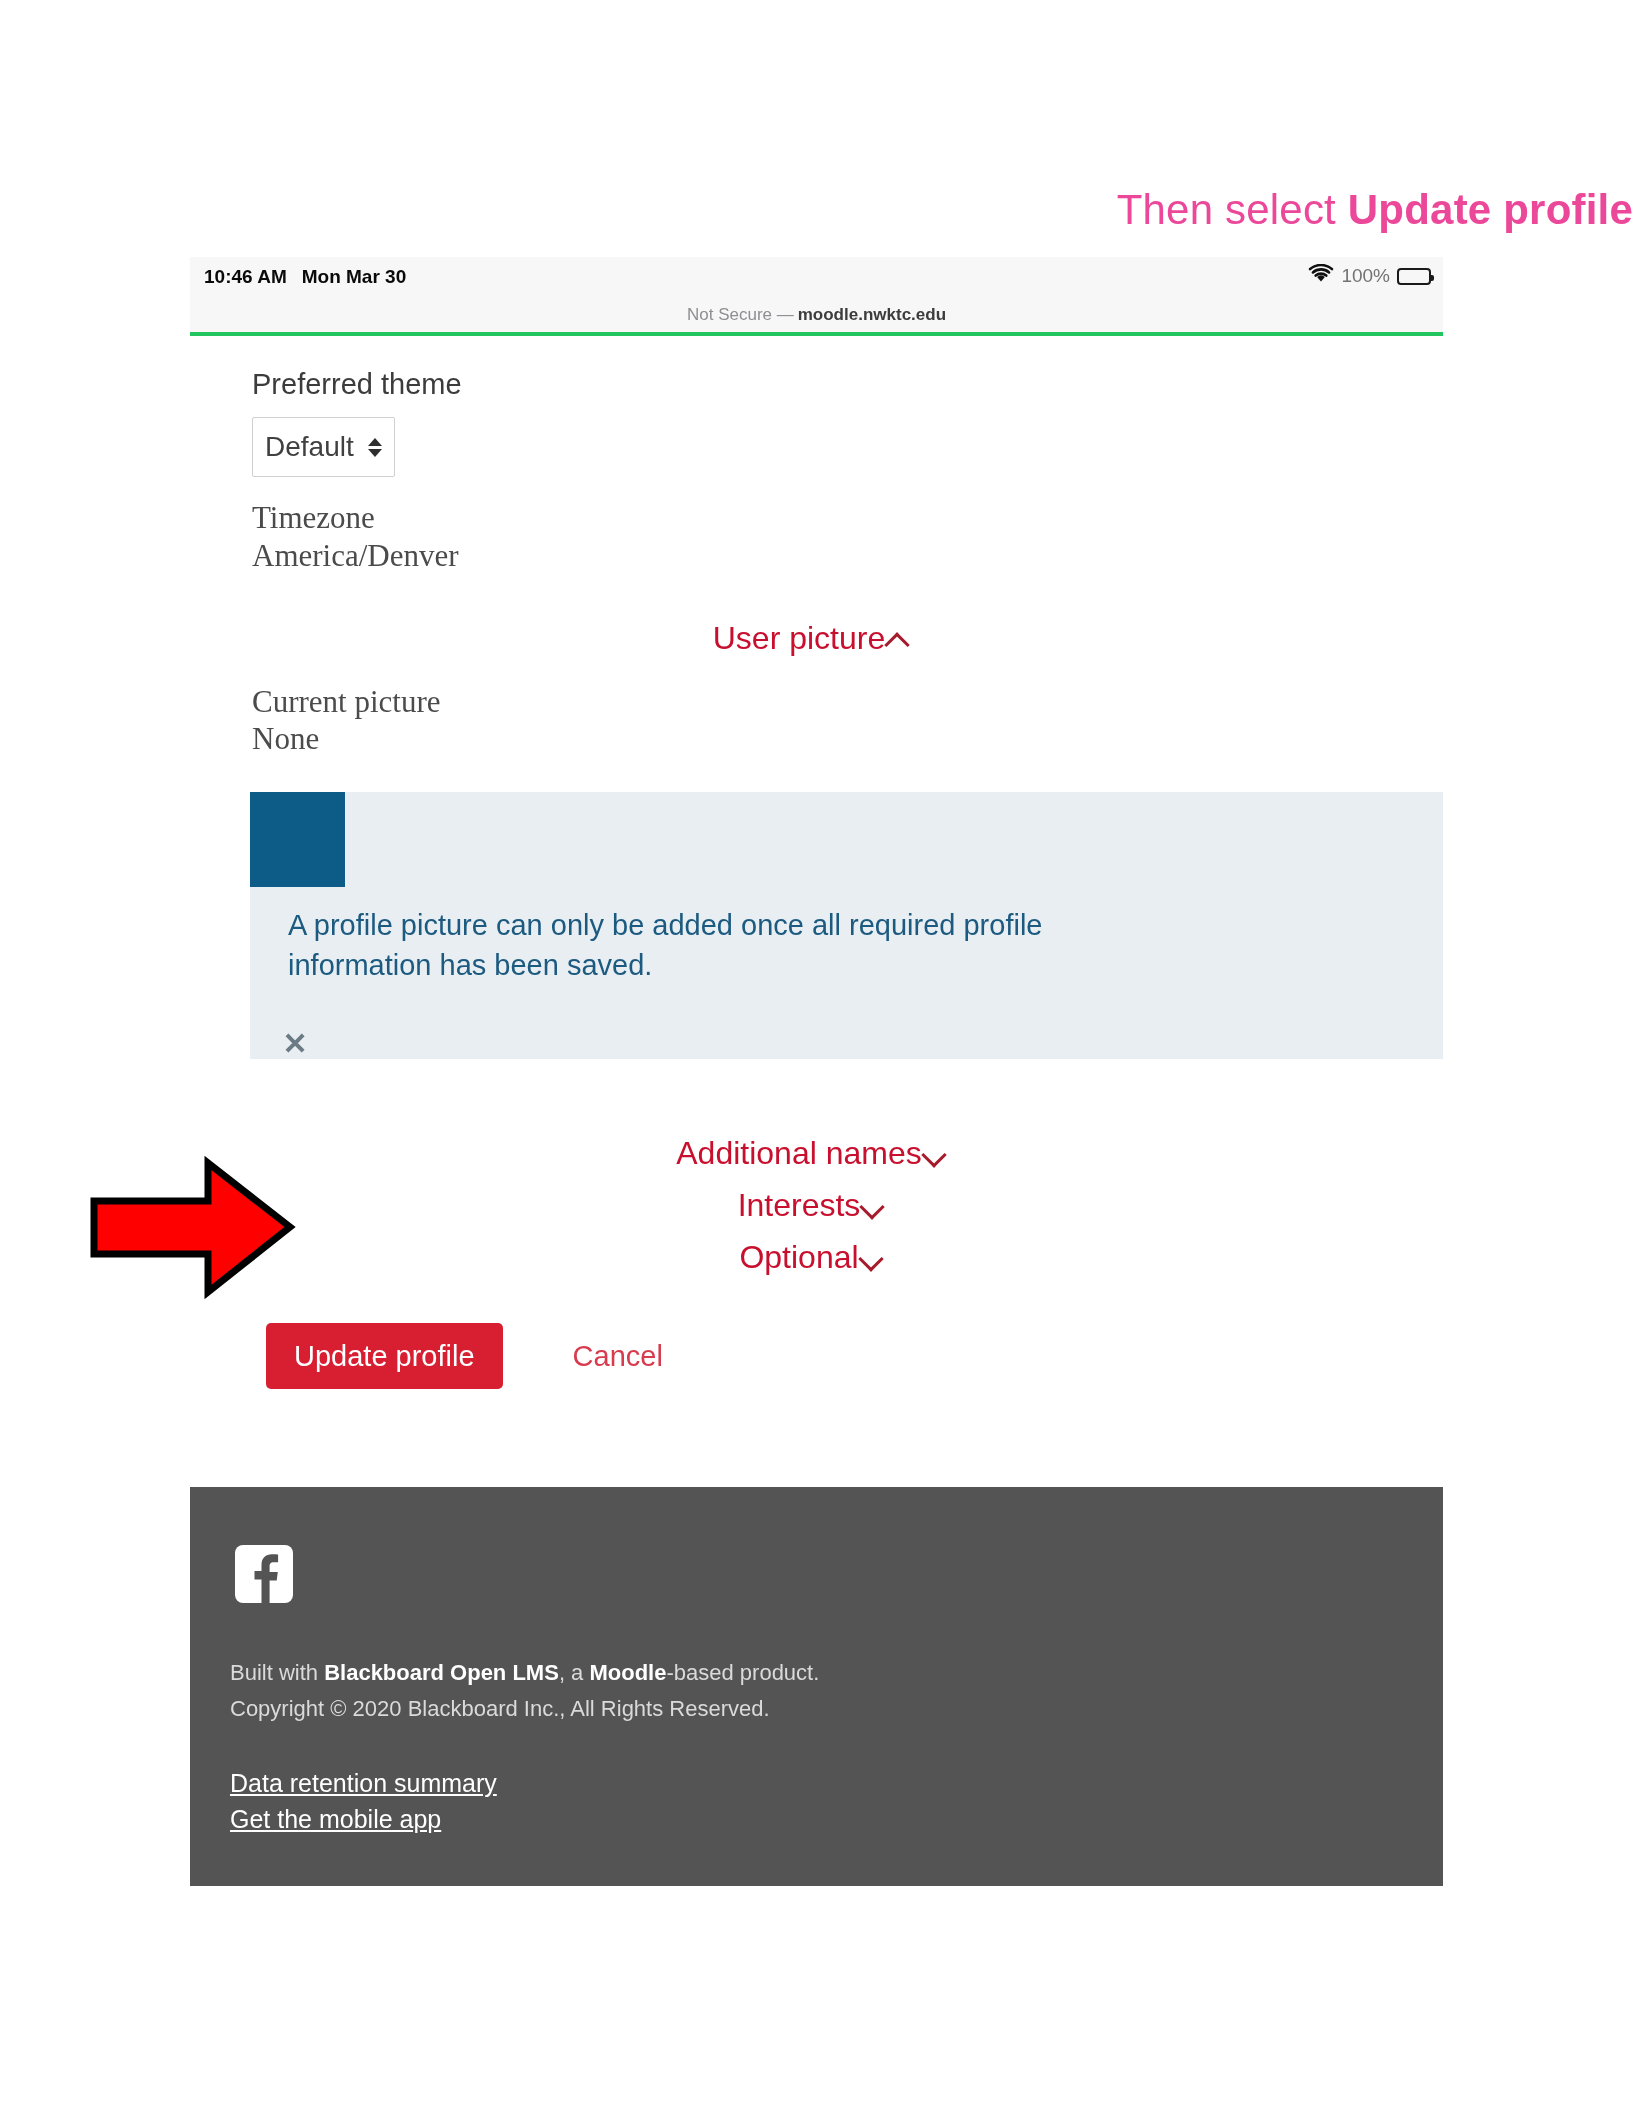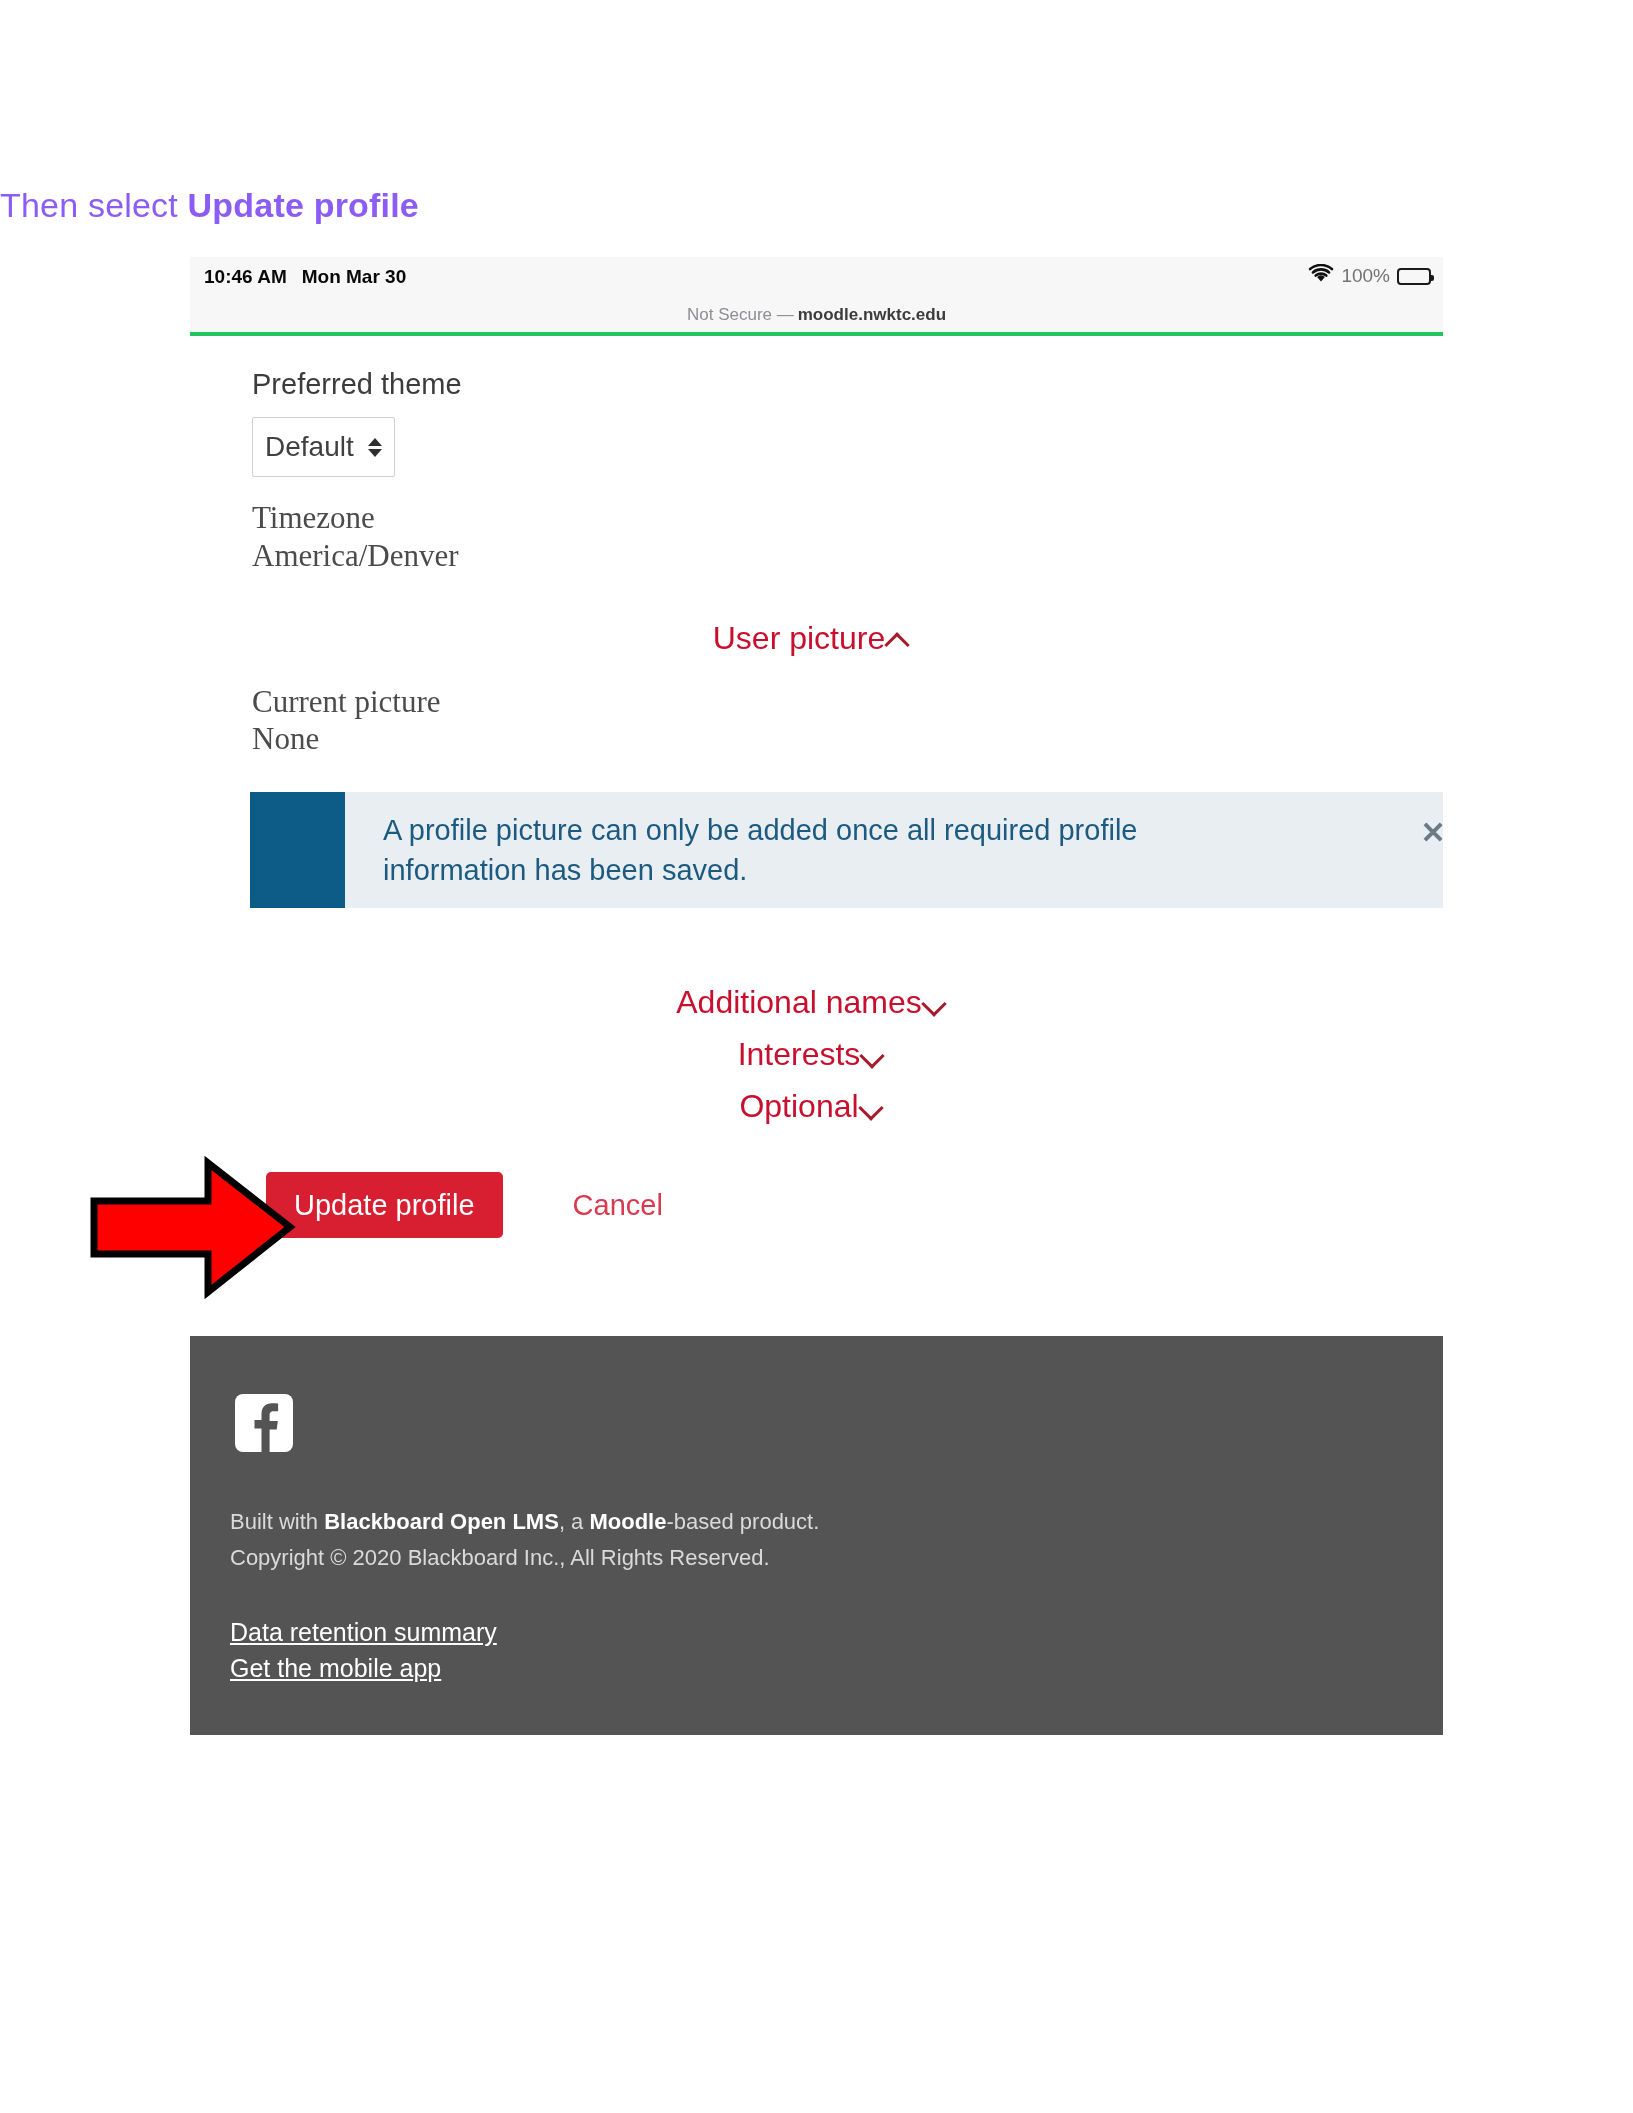--- a/index.html
+++ b/index.html
@@ -15,23 +15,23 @@
     font-family: "Liberation Sans", sans-serif;
     -webkit-font-smoothing: antialiased;
   }
 
   
   .instruction {
     position: absolute;
     left: 0;
     top: 186px;
     width: 1633px;
-    text-align: left;
-    font-size: 34px;
-    color: #8b5cf6;
+    text-align: right;
+    font-size: 42px;
+    color: #ec4899;
     letter-spacing: 0.2px;
     white-space: nowrap;
   }
   .instruction .strong { font-weight: bold; }
 
   
   .device {
     position: absolute;
     left: 190px;
     top: 257px;
@@ -206,20 +206,21 @@
 
   
   .alert {
     margin: 34px 0 0 60px;
     width: 1228px;
     min-height: 116px;
     background: #e8eef2;
     display: flex;
     align-items: stretch;
     box-sizing: border-box;
+    flex-direction: column;
   }
   .alert-bar {
     width: 95px;
     background: #0d5c87;
     flex: 0 0 95px;
   }
   .alert-body {
     flex: 1 1 auto;
     display: flex;
     align-items: center;

